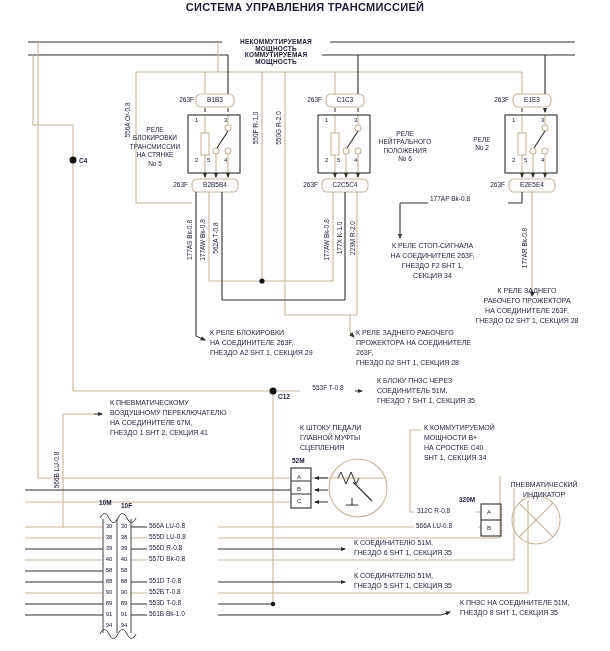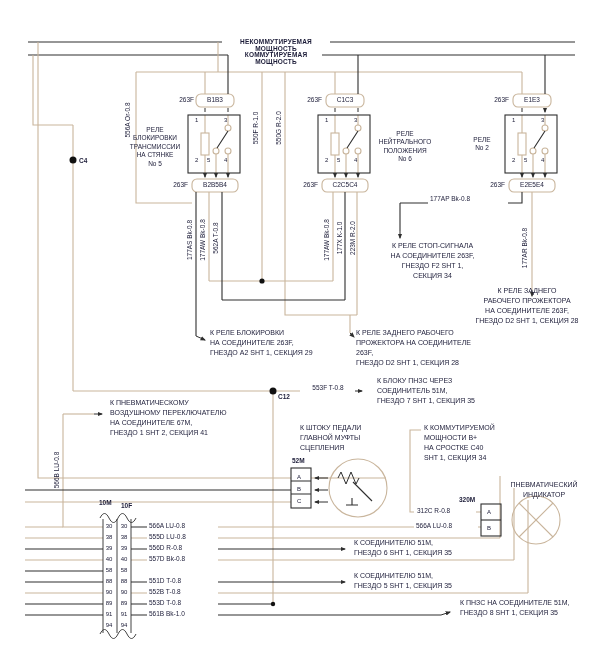--- a/index.html
+++ b/index.html
@@ -148,20 +148,21 @@
   </g>
 
   <g fill="#111111">
     <circle cx="73" cy="160" r="3.5"></circle>
     <circle cx="273" cy="391" r="3.5"></circle>
     <circle cx="262" cy="281" r="2.6"></circle>
     <circle cx="273" cy="604" r="2.2"></circle>
   </g>
 </svg>
 
+<div class="t c title" style="left:0;top:6;width:610px;">СИСТЕМА УПРАВЛЕНИЯ ТРАНСМИССИЕЙ</div>
 <div class="t c busl" style="left:221px;top:39px;width:110px;">НЕКОММУТИРУЕМАЯ МОЩНОСТЬ</div>
 <div class="t c busl" style="left:226px;top:52px;width:100px;">КОММУТИРУЕМАЯ МОЩНОСТЬ</div>
 
 <div class="t r wl" style="left:168px;top:97px;width:26px;">263F</div>
 <div class="t c wl" style="left:196px;top:97px;width:38px;">B1B3</div>
 <div class="t r wl" style="left:162px;top:182px;width:26px;">263F</div>
 <div class="t c wl" style="left:192px;top:182px;width:46px;">B2B5B4</div>
 <div class="t c" style="left:120px;top:126px;width:70px;font-size:6.5px;line-height:1.3;">РЕЛЕ
 БЛОКИРОВКИ
 ТРАНСМИССИИ

